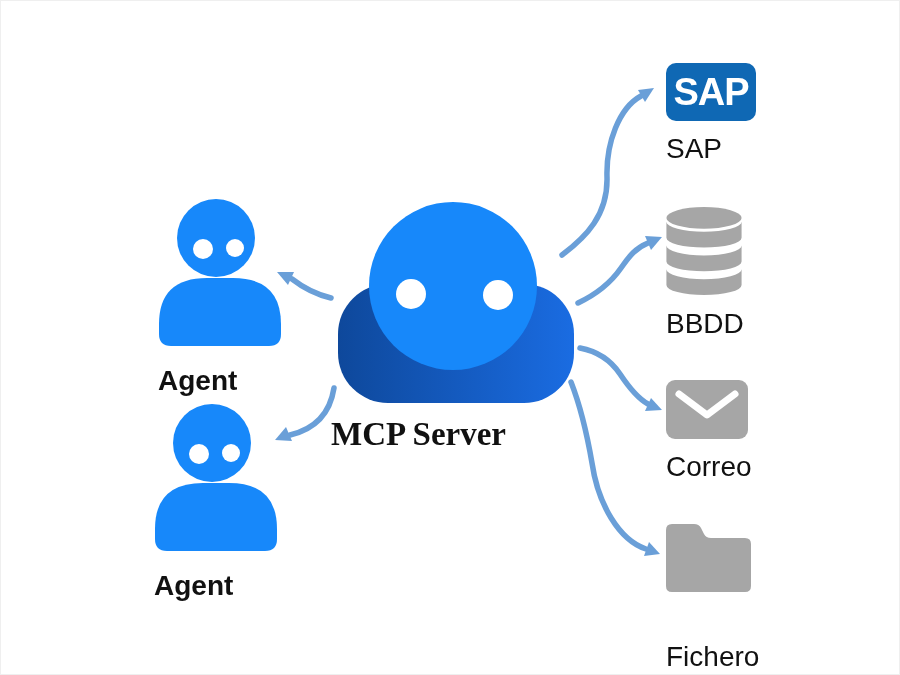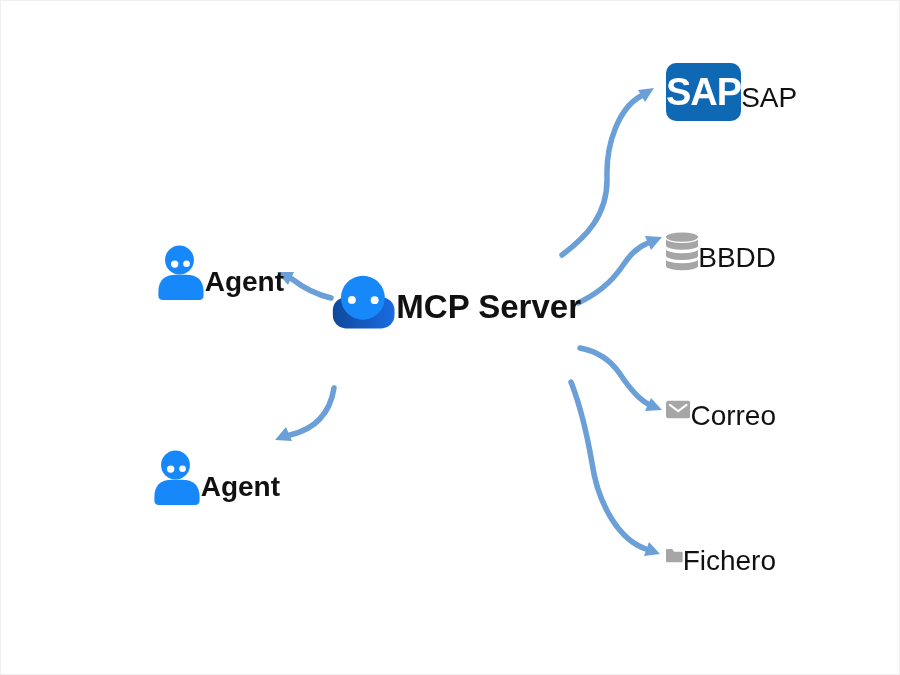--- a/index.html
+++ b/index.html
@@ -10,21 +10,21 @@
     position: relative;
     overflow: hidden;
     box-sizing: border-box;
     border: 1px solid #efefef;
   }
   .stage { position: absolute; inset: 0; }
   .arrow-layer { position: absolute; left: 0; top: 0; pointer-events: none; }
   .arrow-layer path { stroke: #6a9fd8; stroke-width: 5.5; fill: none; stroke-linecap: round; }
   .arrow-layer polygon { fill: #6a9fd8; stroke: none; }
 
-  .node { position: absolute; display: flex; align-items: center; }
+  .node { position: absolute; display: flex; flex-direction: column; align-items: flex-start; }
   .node .label {
     color: #111111;
     white-space: nowrap;
     text-align: center;
   }
   .agent-node .label { font-size: 28px; font-weight: 600; margin-top: 17px; }
   .center-node .label { font-size: 33px; font-weight: 700; margin-top: 10px; }
   .target-node .label { font-size: 28px; font-weight: 500; margin-top: 12px; }
 
   .sap-badge {
@@ -81,21 +81,21 @@
   <div class="node agent-node" style="left:153px; top:402px; width:126px;">
     <svg width="126" height="150" viewBox="0 0 126 150">
       <circle cx="58" cy="40" r="39" fill="#1788fa"></circle>
       <circle cx="45" cy="51" r="10" fill="#ffffff"></circle>
       <circle cx="77" cy="50" r="9" fill="#ffffff"></circle>
       <path d="M 1 136 L 1 126 Q 1 80 49 80 L 75 80 Q 123 80 123 126 L 123 136 Q 123 148 111 148 L 13 148 Q 1 148 1 136 Z" fill="#1788fa"></path>
     </svg>
     <div class="label">Agent</div>
   </div>
 
-  <div class="node center-node" style="left:330px; top:197px; width:250px;">
+  <div class="node center-node" style="left:330px; top:197px; width:250px;font-family:Liberation Serif, serif;">
     <svg width="250" height="208" viewBox="0 0 250 208">
       <defs>
         <linearGradient id="cloudGrad" x1="0" y1="0" x2="1" y2="0">
           <stop offset="0" stop-color="#0e489b"></stop>
           <stop offset="1" stop-color="#1a6ce2"></stop>
         </linearGradient>
       </defs>
       <rect x="7" y="86" width="236" height="119" rx="50" fill="url(#cloudGrad)"></rect>
       <circle cx="122" cy="88" r="84" fill="#1788fa"></circle>
       <circle cx="80" cy="96" r="15" fill="#ffffff"></circle>
@@ -122,20 +122,20 @@
   <div class="node target-node" style="left:665px; top:206px; width:110px;">
     <svg width="76" height="89" viewBox="0 0 76 90">
       <ellipse cx="38" cy="11" rx="38" ry="11" fill="#a6a6a6"></ellipse>
       <path d="M 0 15 A 38 10 0 0 0 76 15 L 76 31 A 38 10 0 0 1 0 31 Z" fill="#a6a6a6"></path>
       <path d="M 0 39 A 38 10 0 0 0 76 39 L 76 55 A 38 10 0 0 1 0 55 Z" fill="#a6a6a6"></path>
       <path d="M 0 63 A 38 10 0 0 0 76 63 L 76 79 A 38 10 0 0 1 0 79 Z" fill="#a6a6a6"></path>
     </svg>
     <div class="label">BBDD</div>
   </div>
 
-  <div class="node target-node" style="left:665px; top:517px; width:110px;">
+  <div class="node target-node" style="left:665px; top:517px; width:110px;gap:37px;">
     <svg width="85" height="74" viewBox="0 0 85 74">
       <path d="M 0 12 Q 0 6 6 6 L 28 6 Q 33 6 35 10 L 38 16 Q 40 20 45 20 L 79 20 Q 85 20 85 26 L 85 68 Q 85 74 79 74 L 6 74 Q 0 74 0 68 Z" fill="#a6a6a6"></path>
     </svg>
     <div class="label">Fichero</div>
   </div>
 
 </div>
 
 </body></html>

